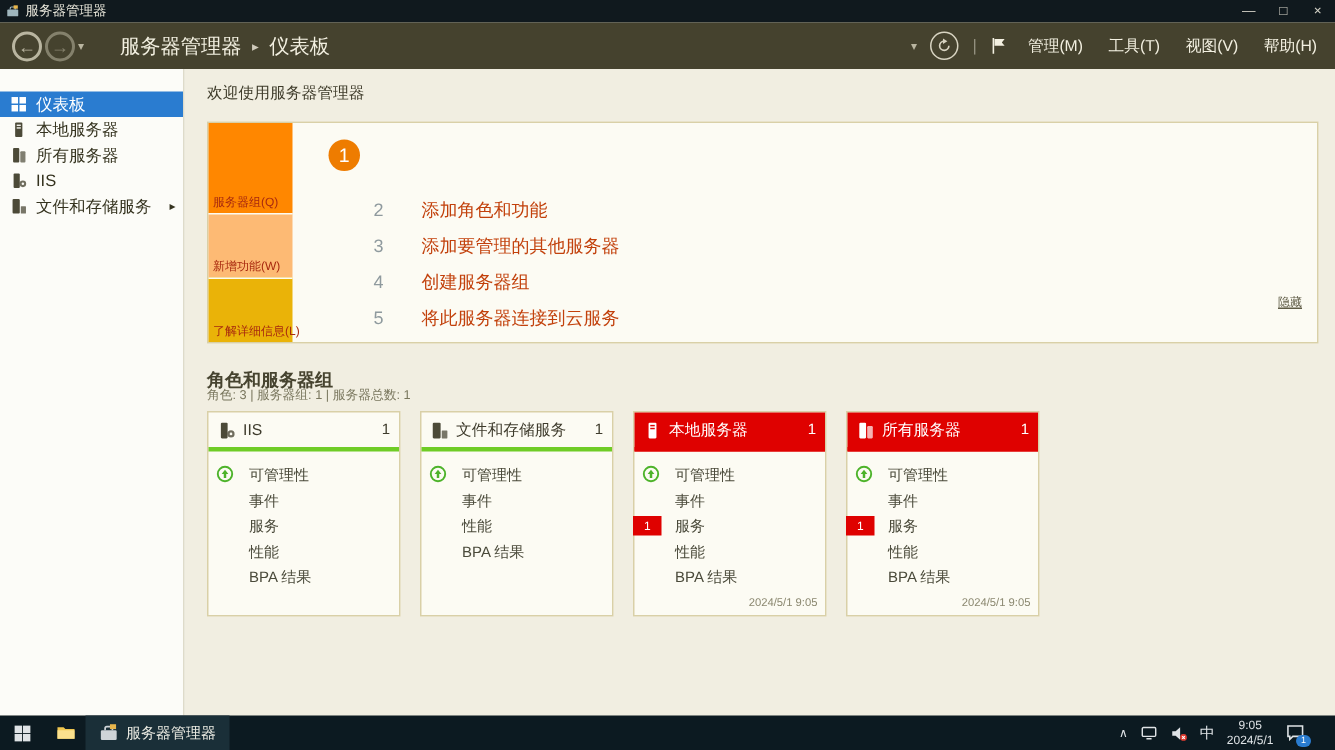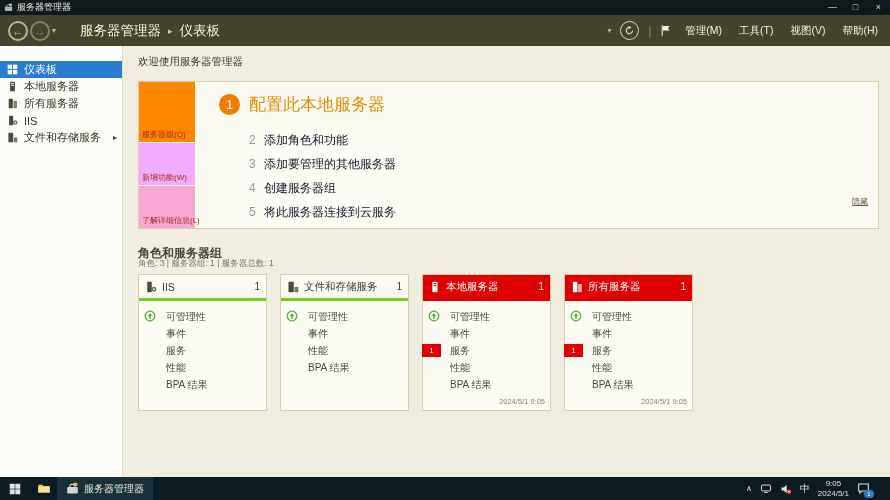--- a/index.html
+++ b/index.html
@@ -44,31 +44,31 @@
 
   .content{position:absolute;left:123px;right:0;top:0;bottom:0;padding-left:28px;}
   .greeting{position:absolute;left:15px;top:9px;font-size:10.5px;color:#3e3b2a;}
 
   
   .welcome{position:absolute;left:15px;top:35px;width:741px;height:148px;
     background:#fcfbf3;border:1px solid #d9d0a7;box-sizing:border-box;}
   .strip{position:absolute;left:0;top:0;width:56px;height:100%;}
   .strip-block{position:relative;width:100%;box-sizing:border-box;cursor:default;}
   .strip-block.b1{height:60px;background:#ff8700;}
-  .strip-block.b2{height:43px;background:#f0abfc;border-top:1px solid #fdfbf0;}
-  .strip-block.b3{height:43px;background:#f9a8d4;border-top:1px solid #fdfbf0;}
+  .strip-block.b2{height:43px;background:#fdba74;border-top:1px solid #fdfbf0;}
+  .strip-block.b3{height:43px;background:#eab308;border-top:1px solid #fdfbf0;}
   .strip-label{position:absolute;left:3px;bottom:2px;font-size:8px;color:#a8290f;white-space:nowrap;}
   .primary-step{position:absolute;left:80px;top:11px;display:flex;align-items:center;gap:9px;cursor:default;}
   .step-circle{width:21px;height:21px;border-radius:50%;background:#ee7c00;color:#fff;
     font-size:13px;display:flex;align-items:center;justify-content:center;}
   .primary-label{font-size:17px;color:#e28c00;}
   .wsteps{position:absolute;left:110px;top:46px;}
   .wstep{display:flex;align-items:center;height:24px;cursor:default;}
   .wstep .num{width:14px;font-size:12px;color:#8f9a9e;}
-  .wstep .lbl{margin-left:1px;font-size:12px;color:#0f172a;}
+  .wstep .lbl{margin-left:18px;font-size:12px;color:#c2410c;}
   .hide-link{position:absolute;right:10px;bottom:21px;font-size:8px;color:#5e5b45;cursor:default;text-decoration:underline;}
 
   
   .roles-title{position:absolute;left:15px;top:199px;font-size:12px;font-weight:600;color:#46432f;}
   .roles-summary{position:absolute;left:15px;top:212px;font-size:8.5px;color:#7a775e;}
 
   
   .tiles{position:absolute;left:15px;top:228px;display:flex;gap:13px;}
   .tile{width:129px;height:137px;background:#fcfbf3;border:1px solid #d9d0a7;
     box-sizing:border-box;position:relative;}
@@ -222,21 +222,20 @@
           </div>
           <div class="strip-block b2">
             <span class="strip-label">新增功能(W)</span>
           </div>
           <div class="strip-block b3">
             <span class="strip-label">了解详细信息(L)</span>
           </div>
         </div>
         <div class="primary-step">
           <span class="step-circle">1</span>
-          <span class="primary-label">配置此本地服务器</span>
         </div>
         <div class="wsteps">
           <div class="wstep">
             <span class="num">2</span>
             <span class="lbl">添加角色和功能</span>
           </div>
           <div class="wstep">
             <span class="num">3</span>
             <span class="lbl">添加要管理的其他服务器</span>
           </div>

